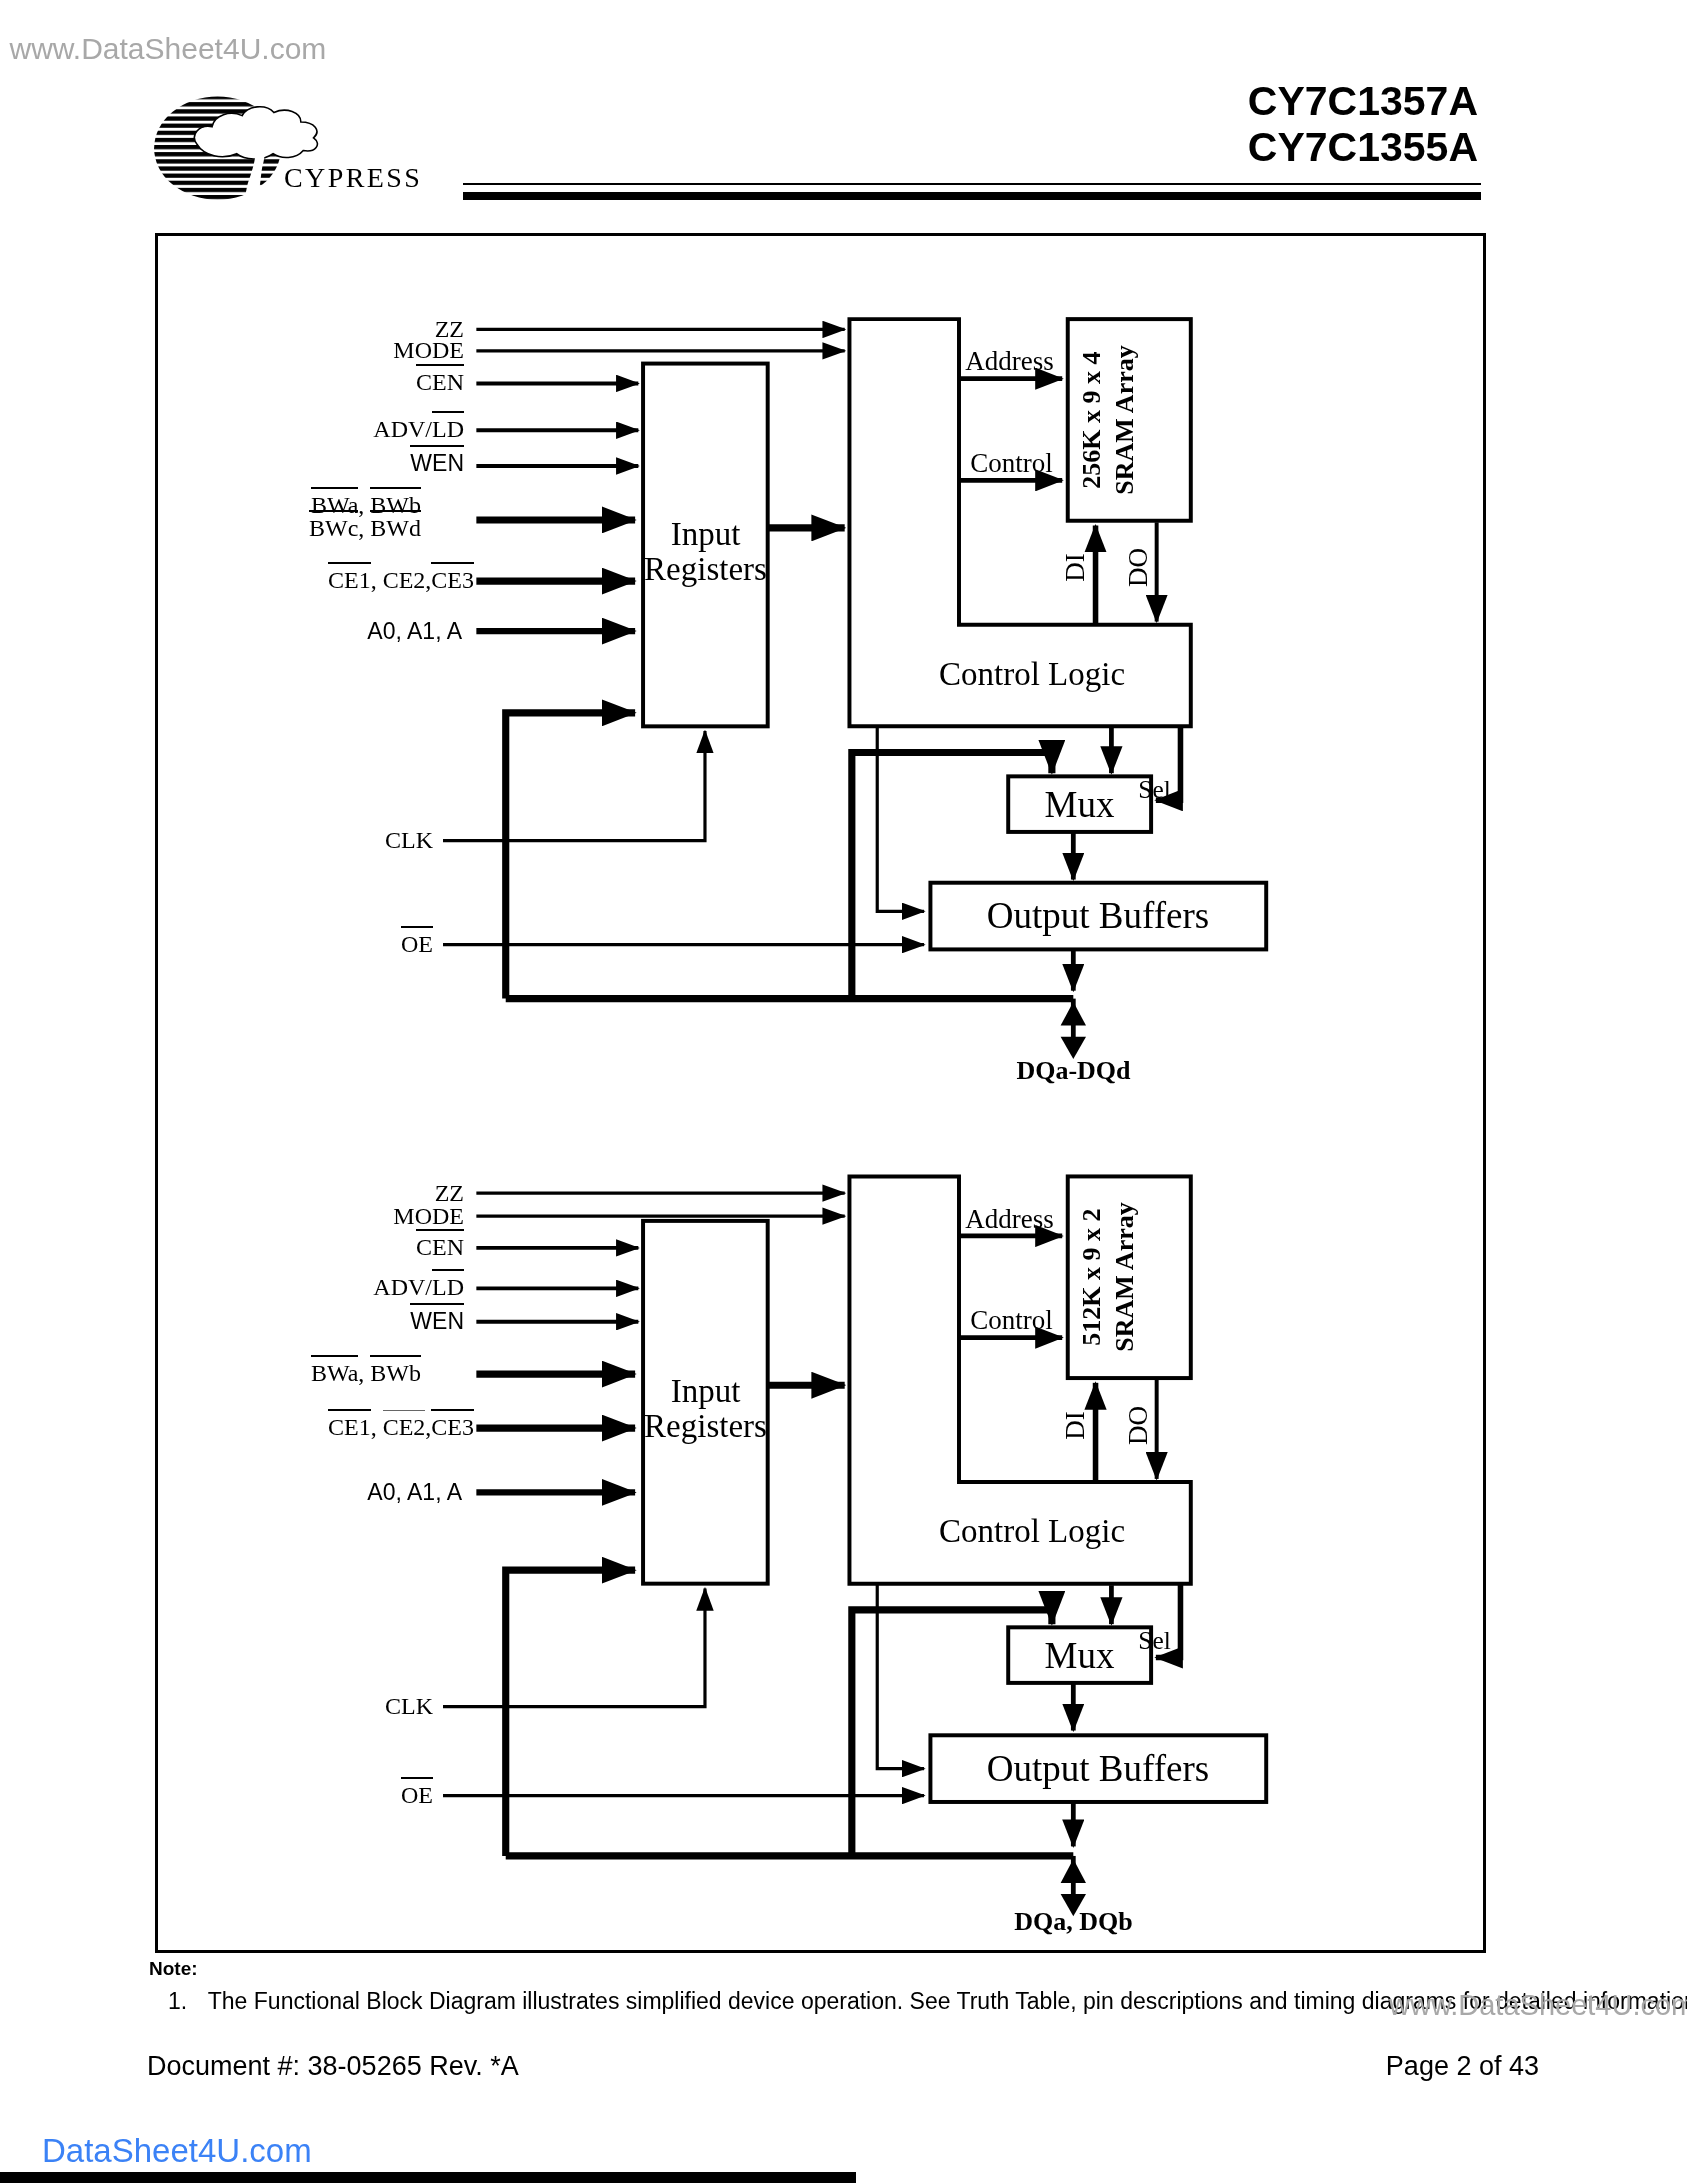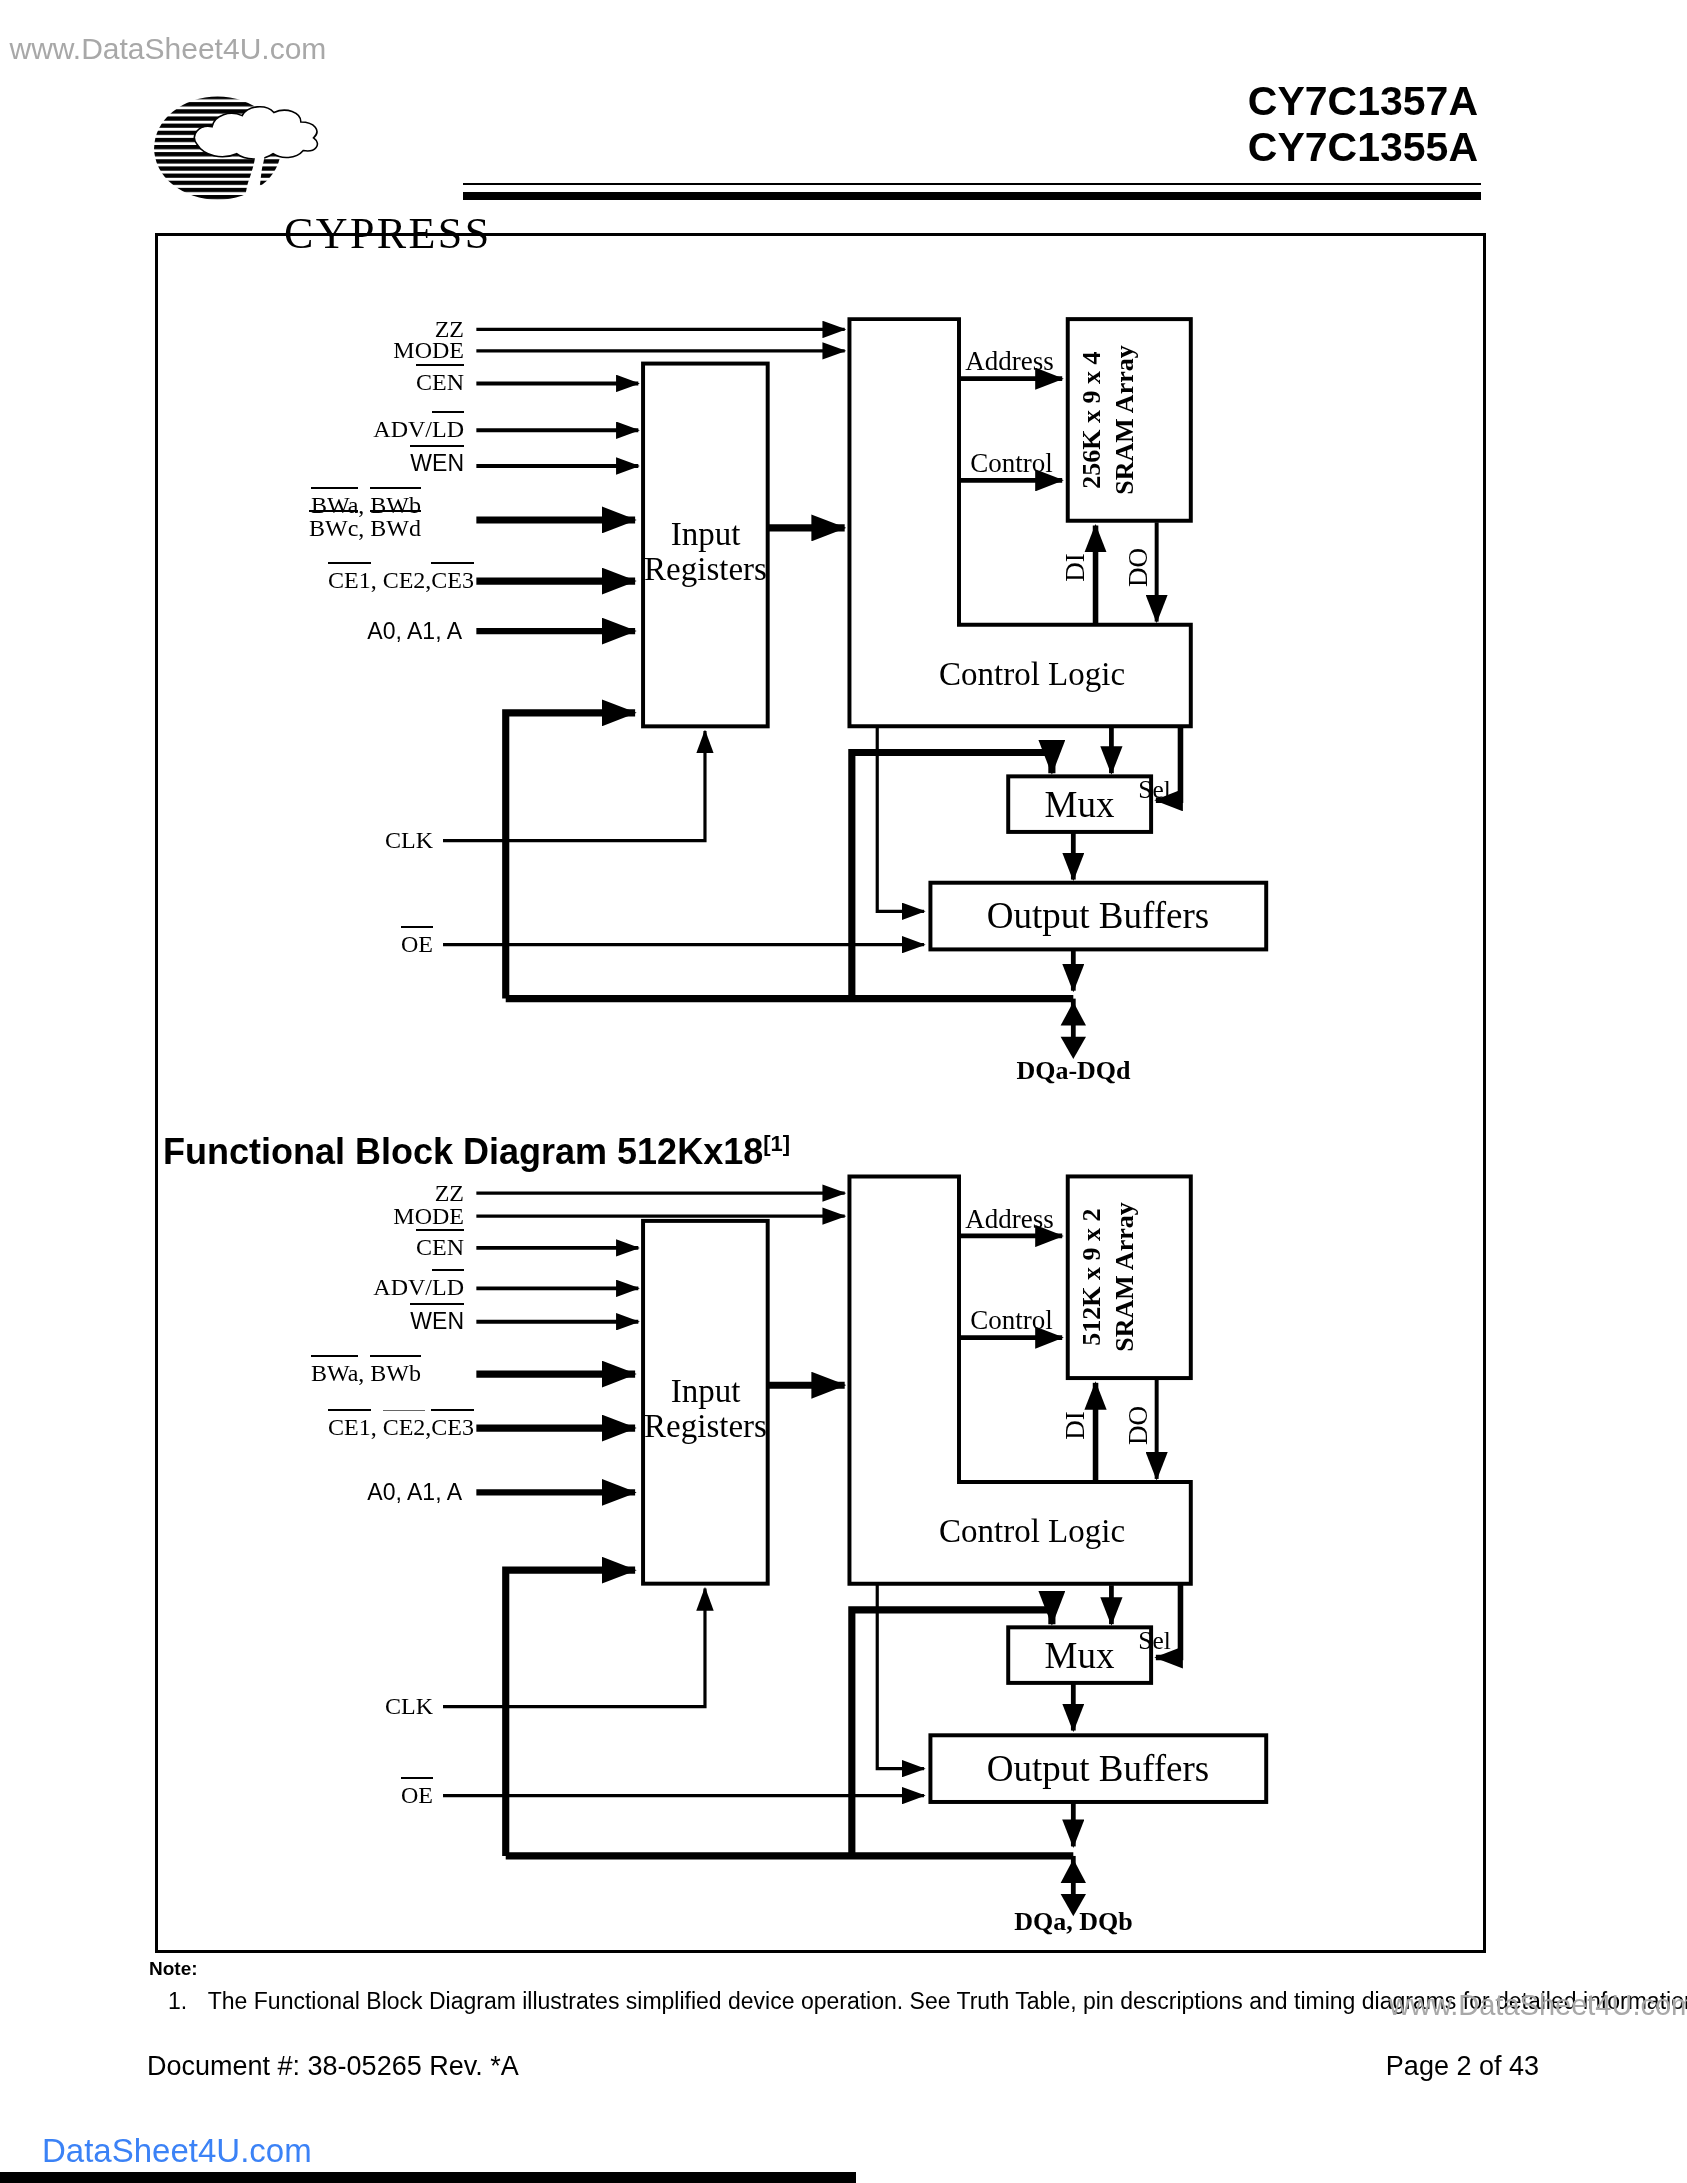--- a/index.html
+++ b/index.html
@@ -1,19 +1,19 @@
 <!DOCTYPE html>
 <html style="font-size:12.7px"><head>
 <meta charset="utf-8">
 <style>
   html,body{margin:0;padding:0;background:#fff;}
   .page{position:relative;width:1687px;height:2183px;background:#ffffff;overflow:hidden;
         font-family:"Liberation Sans",sans-serif;color:#000;}
   .wm{position:absolute;color:#a8a8a8;font-family:"Liberation Sans",sans-serif;white-space:nowrap;}
-  .brand{position:absolute;font-family:"Liberation Serif",serif;font-size:44px;letter-spacing:2.4px;margin-top:46px;}
+  .brand{position:absolute;font-family:"Liberation Serif",serif;font-size:28px;letter-spacing:2.4px;}
   .parts{position:absolute;text-align:right;font-weight:bold;font-size:41px;line-height:46px;
          font-family:"Liberation Sans",sans-serif;}
   .rule{position:absolute;background:#000;}
   .mainbox{position:absolute;border:3.2px solid #000;box-sizing:border-box;background:transparent;}
   .h{position:absolute;font-weight:bold;font-size:36px;font-family:"Liberation Sans",sans-serif;white-space:nowrap;}
   .h sup{font-size:22px;vertical-align:super;}
   .sig{position:absolute;white-space:nowrap;font-family:"Liberation Serif",serif;
        font-size:24px;line-height:27px;text-align:right;}
   .sans{font-family:"Liberation Sans",sans-serif;font-size:23px;}
   .ov{display:inline-block;border-top:2.4px solid #000;padding-top:3.2px;}
@@ -56,21 +56,20 @@
   <div class="brand" style="left:284px;top:162px;">CYPRESS</div>
   <div class="rule" style="left:463px;top:183px;width:1018px;height:2.4px;"></div>
   <div class="rule" style="left:463px;top:192px;width:1018px;height:8px;"></div>
   <div class="parts" style="right:209px;top:78px;">
     <div>CY7C1357A</div>
     <div>CY7C1355A</div>
   </div>
 
   <div class="mainbox" style="left:155px;top:233px;width:1331px;height:1720px;"></div>
 
-  <div class="h" style="left:163px;top:1131px;"><span>Functional Block Diagram 512Kx18</span><sup>[1]</sup></div>
 
   <svg width="1687" height="2183" viewBox="0 0 2125 2750">
     <defs>
       <marker id="ahs" markerUnits="userSpaceOnUse" markerWidth="30" markerHeight="22" refX="28" refY="11" orient="auto">
           <path d="M0,0 L30,11 L0,22 Z" fill="#000"></path>
         </marker>
       <marker id="ahm" markerUnits="userSpaceOnUse" markerWidth="36" markerHeight="28" refX="34" refY="14" orient="auto">
           <path d="M0,0 L36,14 L0,28 Z" fill="#000"></path>
         </marker>
       <marker id="ahl" markerUnits="userSpaceOnUse" markerWidth="44" markerHeight="34" refX="42" refY="17" orient="auto">

